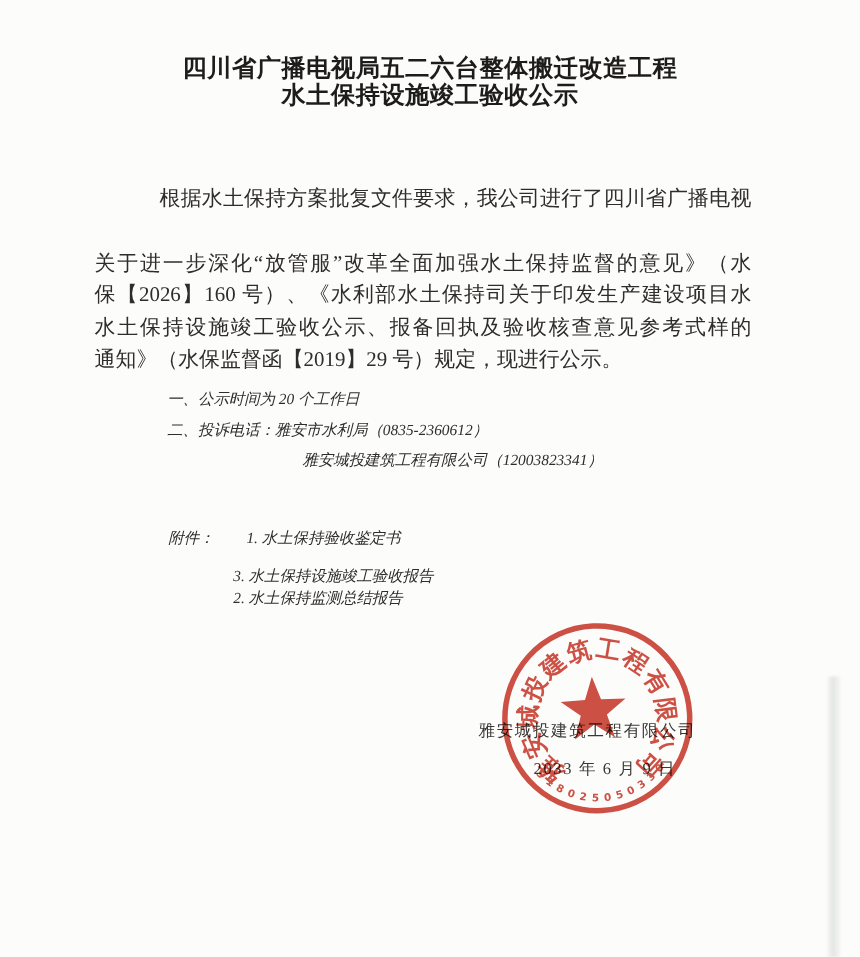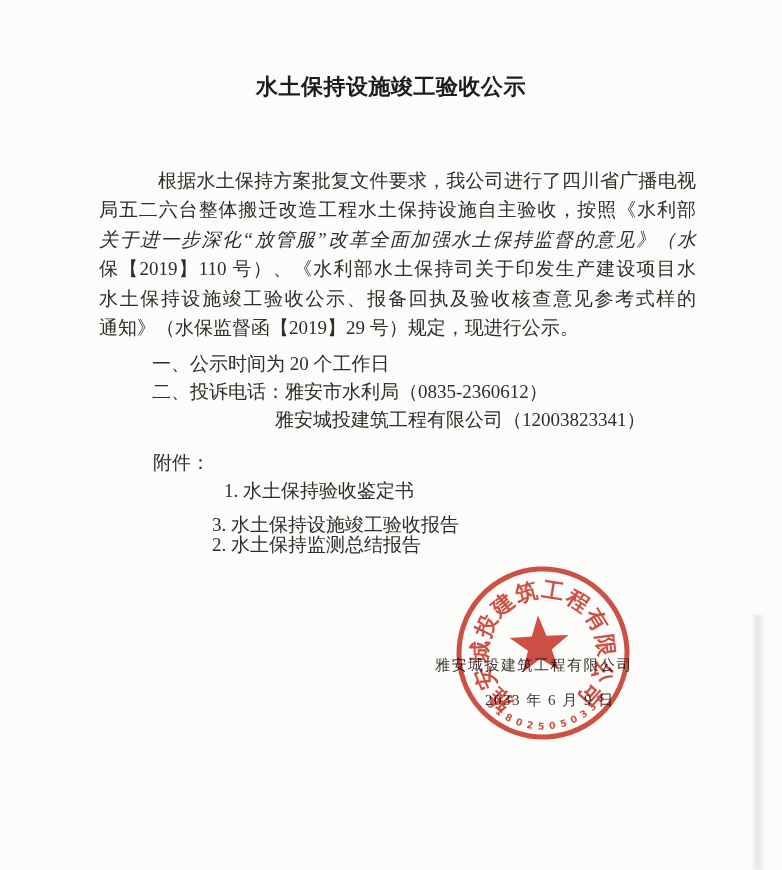--- a/index.html
+++ b/index.html
@@ -8,28 +8,28 @@
     background:#fcfcfa;overflow:hidden;
     font-family:"Liberation Serif","DejaVu Serif",serif;
     color:#2e2d2a;
   }
   .title{
     position:absolute;left:0;width:782px;text-align:center;
     font-weight:700;font-size:22px;line-height:28px;color:#1d1c1a;
     letter-spacing:0.5px;white-space:nowrap;
   }
   .pline{
-    position:absolute;left:99px;width:597px;
+    position:absolute;left:86px;width:597px;
     font-size:19px;line-height:25px;color:#2e2d2a;
   }
   .pline.fill{text-align:justify;text-align-last:justify;}
   .pline.first{text-indent:59px;}
   .bodytext{
-    position:absolute;font-size:19px;line-height:25px;
-    color:#2e2d2a;white-space:nowrap;
+    position:absolute;font-size:14px;line-height:25px;
+    color:#2e2d2a;white-space:nowrap;font-style:italic;
   }
   .sig{
     position:absolute;font-size:15px;line-height:25px;
     color:#3a3835;white-space:nowrap;letter-spacing:1.5px;font-family:Liberation Serif, serif;
   }
   .seal{
     position:absolute;left:438px;top:548px;
     mix-blend-mode:multiply;opacity:0.88;filter:blur(0.4px);
   }
   .seal-char{
@@ -46,34 +46,34 @@
     position:absolute;left:751px;top:615px;width:13px;height:255px;
     background:linear-gradient(to right,rgba(188,196,192,0),rgba(188,196,192,0.4),rgba(188,196,192,0.08));
     filter:blur(1px);
   }
 </style>
 </head>
 <body>
 
 <div class="page">
 
+  <div class="title" style="top:48px;">四川省广播电视局五二六台整体搬迁改造工程</div>
   <div class="title" style="top:73px;">水土保持设施竣工验收公示</div>
 
   <div class="pline fill first" style="top:168px;">根据水土保持方案批复文件要求，我公司进行了四川省广播电视</div>
-  <div class="pline fill" style="top:197px;">局五二六台整体搬迁改造工程水土保持设施自主验收，按照《水利部</div>
-  <div class="pline fill" style="top:227px;font-style:italic;">关于进一步深化“放管服”改革全面加强水土保持监督的意见》（水</div>
-  <div class="pline fill" style="top:256px;">保【2019】110 号）、《水利部水土保持司关于印发生产建设项目水</div>
+  <div class="pline fill" style="top:227px;">关于进一步深化“放管服”改革全面加强水土保持监督的意见》（水</div>
+  <div class="pline fill" style="top:256px;">保【2026】160 号）、《水利部水土保持司关于印发生产建设项目水</div>
   <div class="pline fill" style="top:286px;">水土保持设施竣工验收公示、报备回执及验收核查意见参考式样的</div>
   <div class="pline" style="top:315px;">通知》（水保监督函【2019】29 号）规定，现进行公示。</div>
 
   <div class="bodytext" style="left:152px;top:351px;">一、公示时间为 20 个工作日</div>
   <div class="bodytext" style="left:152px;top:379px;text-align:center;">二、投诉电话：雅安市水利局（0835-2360612）</div>
   <div class="bodytext" style="left:275px;top:407px;">雅安城投建筑工程有限公司（12003823341）</div>
 
-  <div class="bodytext" style="left:153px;top:450px;">附件：</div>
+  <div class="bodytext" style="left:153px;top:478px;">附件：</div>
   <div class="bodytext" style="left:224px;top:478px;">1. 水土保持验收鉴定书</div>
   <div class="bodytext" style="left:212px;top:532px;">2. 水土保持监测总结报告</div>
   <div class="bodytext" style="left:212px;top:512px;">3. 水土保持设施竣工验收报告</div>
 
   <div class="sig" style="left:435px;top:653px;">雅安城投建筑工程有限公司</div>
   <div class="sig" style="left:485px;top:688px;">2033 年 6 月 9 日</div>
 
   <svg class="seal" width="210" height="210" viewBox="0 0 210 210">
     <g transform="rotate(-3 105 105)">
       <circle cx="105" cy="105" r="84" fill="none" stroke-width="5" stroke="#c9392b"></circle>

